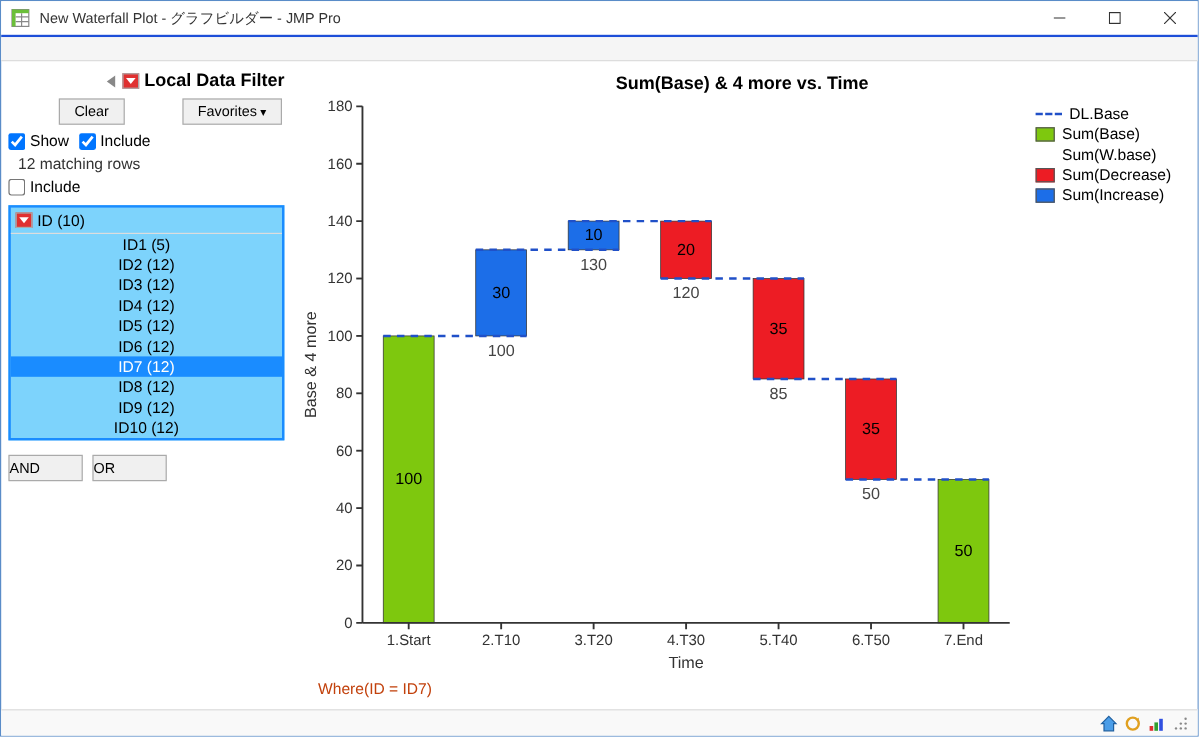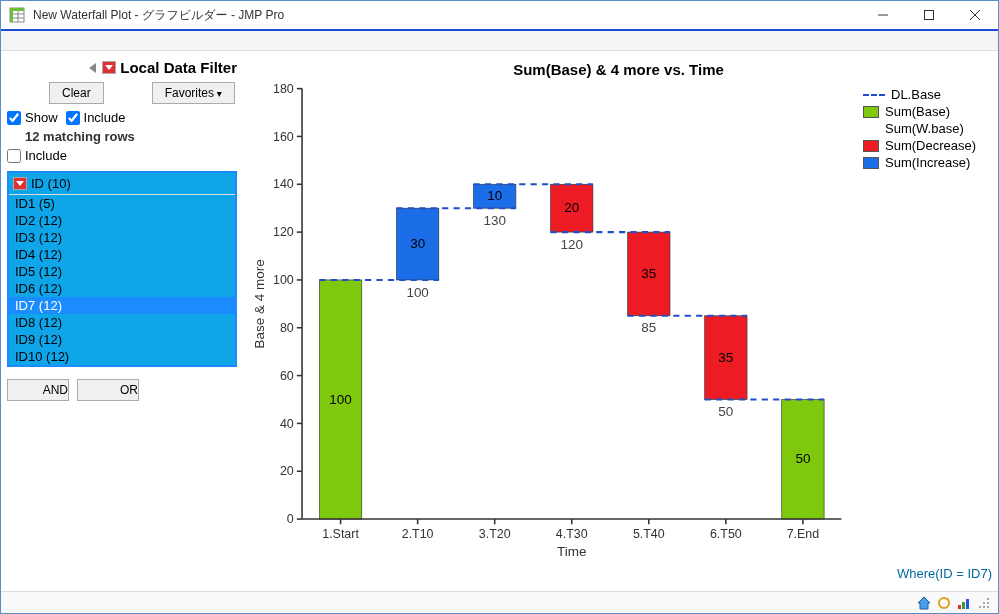--- a/index.html
+++ b/index.html
@@ -22,44 +22,44 @@
     .disclosure-tri { width: 0; height: 0; border-top: 5px solid transparent; border-bottom: 5px solid transparent; border-right: 7px solid #888; display: inline-block; margin-right: 2px; }
     .red-dropdown { width: 14px; height: 13px; background: #e03030; display: inline-flex; align-items: center; justify-content: center; border: 1px solid #aaa; }
     .red-dropdown::after { content: ""; width: 0; height: 0; border-left: 4px solid transparent; border-right: 4px solid transparent; border-top: 5px solid #fff; }
     
     .btn-row { display: flex; gap: 6px; margin: 4px 0; }
     .btn { background: #f0f0f0; border: 1px solid #aaa; padding: 3px 12px; font-size: 12px; cursor: pointer; margin-left: 42px; }
     .btn.dropdown::after { content: " ▾"; font-size: 10px; }
     
     .check-row { display: flex; align-items: center; gap: 4px; font-size: 13px; margin: 2px 0; }
     .check-row input { width: 14px; height: 14px; }
-    .status-text { font-size: 13px; color: #333; margin: 2px 18px; font-weight: bold; }
-    
-    .filter-box { border: 2px solid #1a8cff; margin-top: 6px; background: #0ea5e9; }
+    .status-text { font-size: 13px; color: #333; margin: 2px 8px; }
+    
+    .filter-box { border: 2px solid #1a8cff; margin-top: 6px; background: #7dd3fc; text-align: center; }
     .filter-header { display: flex; align-items: center; gap: 4px; padding: 3px 4px; border-bottom: 1px solid #ddd; font-size: 13px; }
     .filter-list { }
     .filter-item { padding: 1px 6px; font-size: 13px; cursor: pointer; }
     .filter-item.selected { background: #1a8cff; color: #fff; }
     
     .logic-row { display: flex; gap: 8px; margin-top: 12px; }
-    .logic-btn { background: #f0f0f0; border: 1px solid #aaa; padding: 3px 0; width: 62px; text-align: right; font-size: 12px; cursor: pointer; }
+    .logic-btn { background: #f0f0f0; border: 1px solid #aaa; padding: 3px 0; width: 62px; text-align: left; font-size: 12px; cursor: pointer; }
     
     .right-panel { flex: 1; display: flex; flex-direction: column; }
     .chart-container { flex: 1; position: relative; padding: 4px 0 0 0; }
     .chart-title { text-align: center; font-weight: bold; font-size: 15px; margin-bottom: 4px; }
     
     .chart-body { display: flex; height: 480px; }
     .plot-area { flex: 1; position: relative; }
     .legend-area { width: 135px; padding: 4px 6px; font-size: 13px; }
     .legend-item { display: flex; align-items: center; gap: 6px; margin: 1px 0; line-height: 16px; }
     .legend-swatch { width: 16px; height: 12px; border: 1px solid #555; flex-shrink: 0; }
     .legend-dash { width: 22px; height: 0; border-top: 2.5px dashed #2050c8; flex-shrink: 0; }
     .legend-blank { width: 16px; height: 12px; flex-shrink: 0; }
     
-    .where-text { font-size: 13px; color: #0369a1; padding: 4px 0 0 20px; text-align: right; }
+    .where-text { font-size: 13px; color: #c2410c; padding: 4px 0 0 20px; }
     
     .statusbar { height: 22px; border-top: 1px solid #ddd; display: flex; justify-content: flex-end; align-items: center; padding: 0 6px; gap: 4px; background: #f9f9f9; }
     .status-icon { width: 16px; height: 16px; }
     
     
     .axis-line { stroke: #333; stroke-width: 1.5; }
     .tick-label { font-size: 12px; fill: #333; }
     .axis-label { font-size: 13px; fill: #333; }
     .bar-label { font-size: 13px; fill: #000; text-anchor: middle; }
     .wbase-label { font-size: 13px; fill: #444; text-anchor: middle; }

